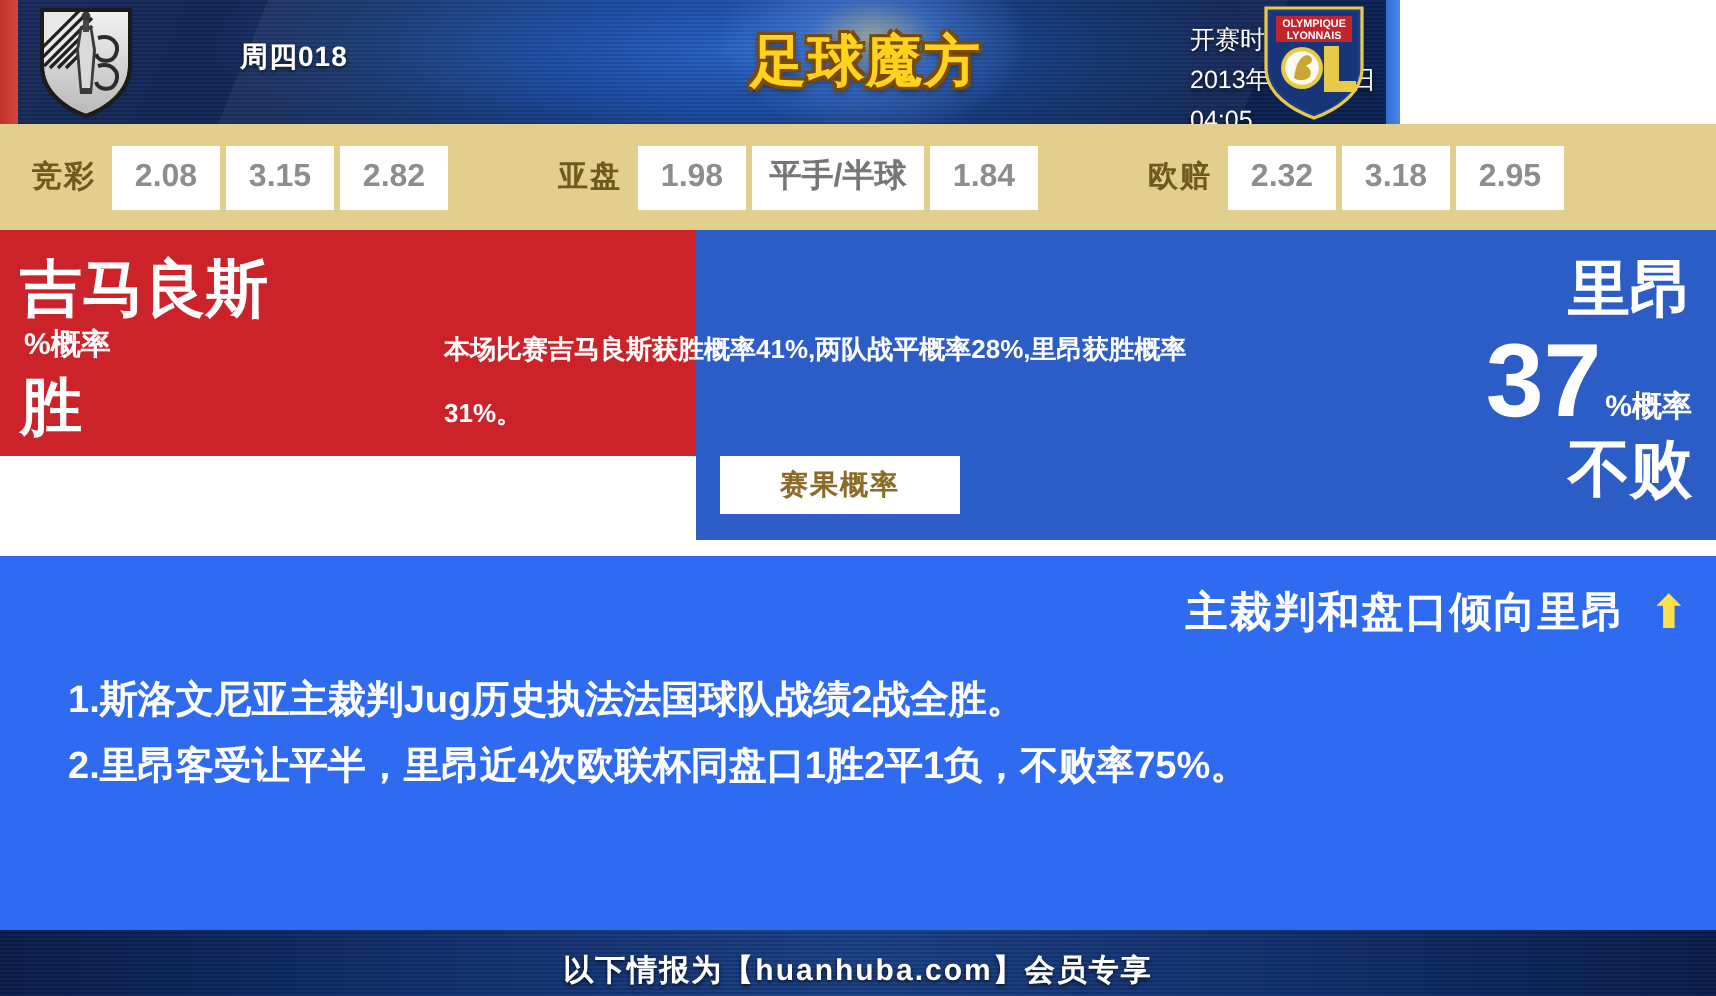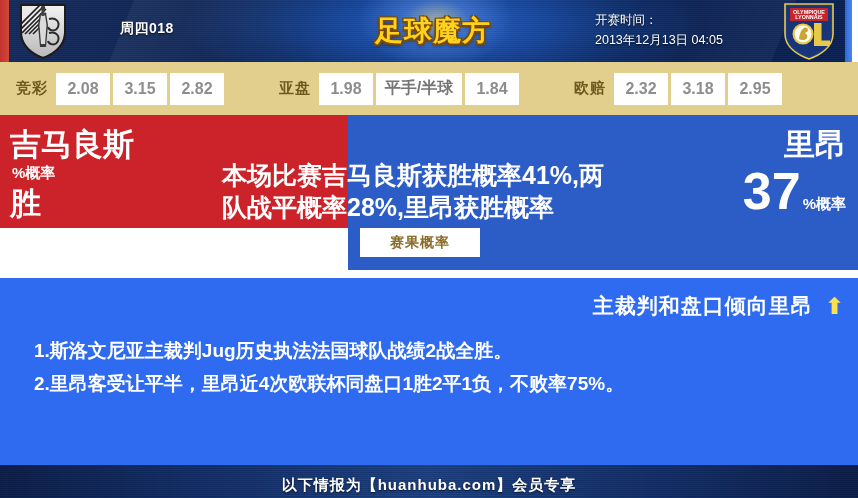--- a/index.html
+++ b/index.html
@@ -5,21 +5,21 @@
   * { box-sizing: border-box; margin: 0; padding: 0; }
   html, body {
     width: 858px; height: 498px;
     font-family: "Liberation Sans", "DejaVu Sans", sans-serif;
     background: #fff; overflow: hidden;
   }
   .page { position: relative; width: 858px; height: 498px; }
 
   
   .header {
-    position: relative; width: 852px; height: 62px;
+    position: relative; width: 700px; height: 62px;
     background:
       linear-gradient(115deg, rgba(255,255,255,0.05) 0%, rgba(255,255,255,0) 42%),
       radial-gradient(ellipse 260px 80px at 52% 40%, #2a62c6 0%, #1b4ba0 38%, #12326f 72%, #0c2254 100%),
       linear-gradient(90deg,#0d2356 0%, #12306e 28%, #16407f 50%, #112c63 74%, #0c2150 100%);
       overflow: hidden;
   }
   .header:after{
     content:""; position:absolute; inset:0;
     background: repeating-linear-gradient(0deg, rgba(0,0,0,0.10) 0px, rgba(0,0,0,0.10) 1px, rgba(255,255,255,0.02) 1px, rgba(255,255,255,0.02) 2px);
     pointer-events:none;
@@ -125,21 +125,21 @@
   .home-name{
     font-size:31px; font-weight:bold; line-height:36px; letter-spacing:0px;
   }
   .home-pct-row{ display:flex; align-items:flex-end; line-height:1; margin-top:2px;}
   .home-pct{ font-size:52px; font-weight:bold; line-height:52px; }
   .home-pct-unit{ font-size:15px; font-weight:bold; padding-bottom:6px; margin-left:2px; }
   .home-result{ font-size:31px; font-weight:bold; line-height:34px; margin-top:1px; }
 
   .prob-desc{
     position:absolute; left:222px; top:44px; width:400px;
-    color:#ffffff; font-size:25px; font-weight:bold; line-height:32px;
+    color:#ffffff; font-size:13px; font-weight:bold; line-height:32px;
     z-index:7;
   }
   .away-stat{
     position:absolute; right:12px; top:12px; color:#ffffff; text-align:right;
   }
   .away-name{ font-size:31px; font-weight:bold; line-height:36px; }
   .away-pct-row{ display:flex; align-items:flex-end; justify-content:flex-end; line-height:1; margin-top:2px;}
   .away-pct{ font-size:52px; font-weight:bold; line-height:52px; }
   .away-pct-unit{ font-size:15px; font-weight:bold; padding-bottom:6px; margin-left:2px; }
   .away-result{ font-size:31px; font-weight:bold; line-height:34px; margin-top:1px; }
@@ -288,20 +288,21 @@
       </div>
     </div>
 
     <div class="prob-blue">
       <div class="away-stat">
         <div class="away-name">里昂</div>
         <div class="away-pct-row">
           <span class="away-pct">37</span>
           <span class="away-pct-unit">%概率</span>
         </div>
+        <div class="away-result">不败</div>
       </div>
     </div>
 
     <div class="tab-badge">赛果概率</div>
     <div class="prob-desc">本场比赛吉马良斯获胜概率41%,两队战平概率28%,里昂获胜概率31%。</div>
   </div>
 
   <div class="white-gap"></div>
 
   <div class="analysis">

